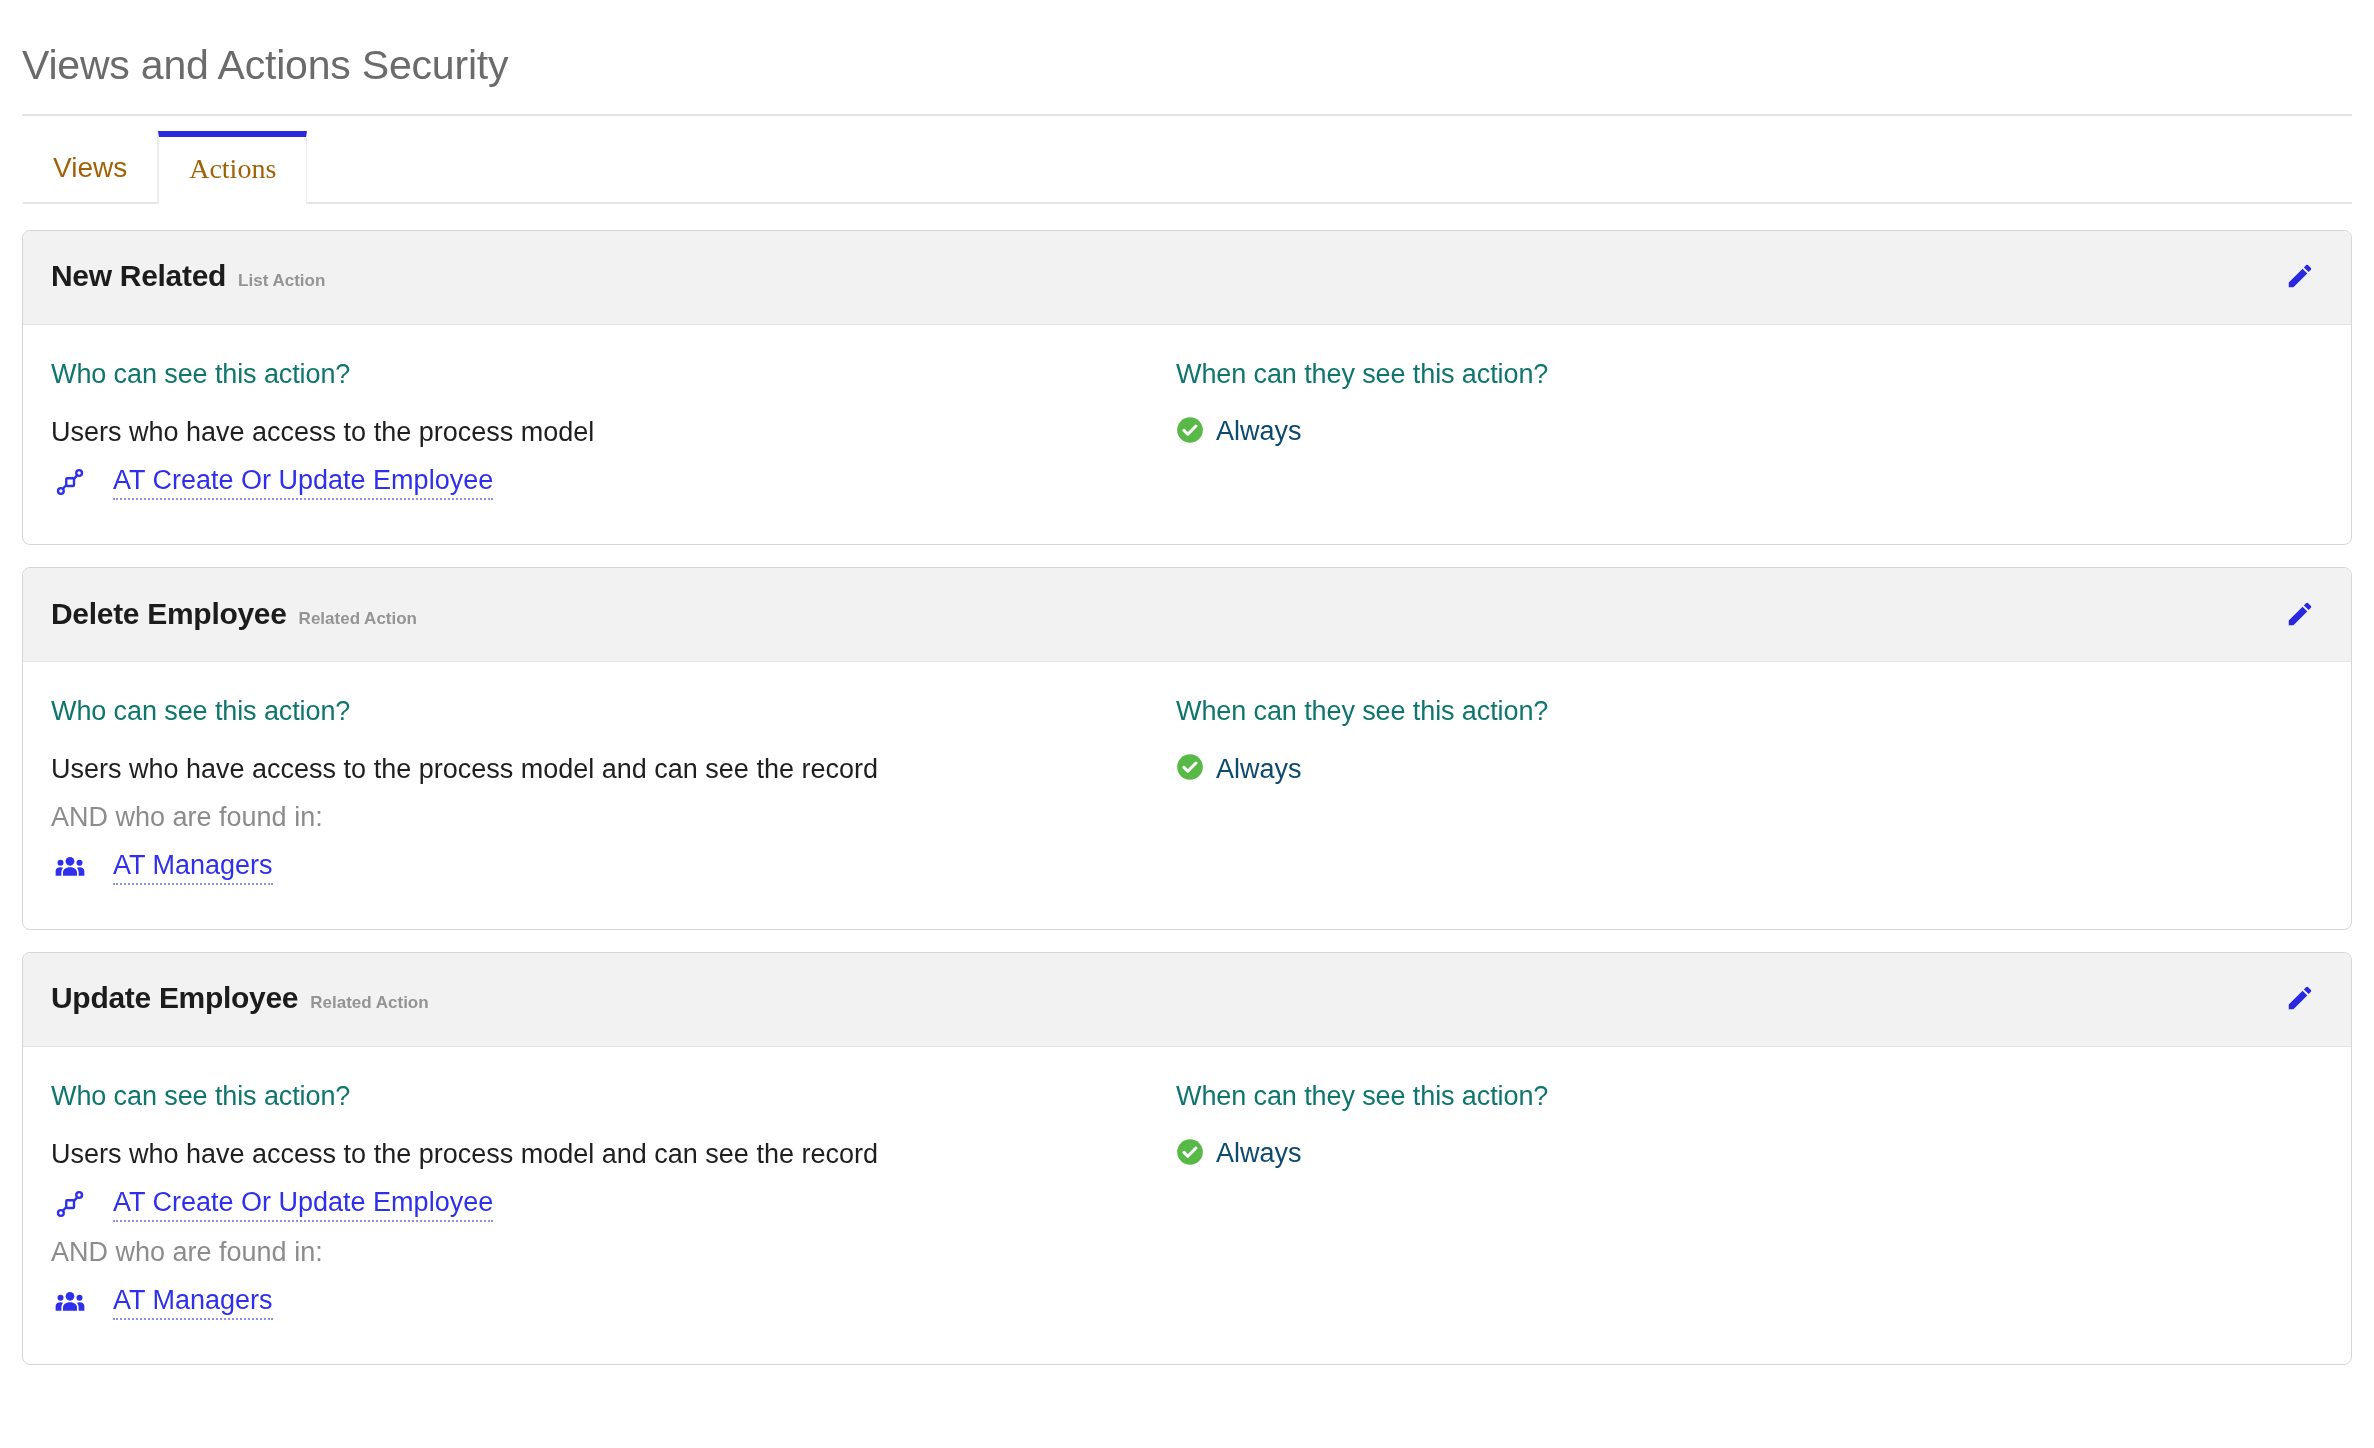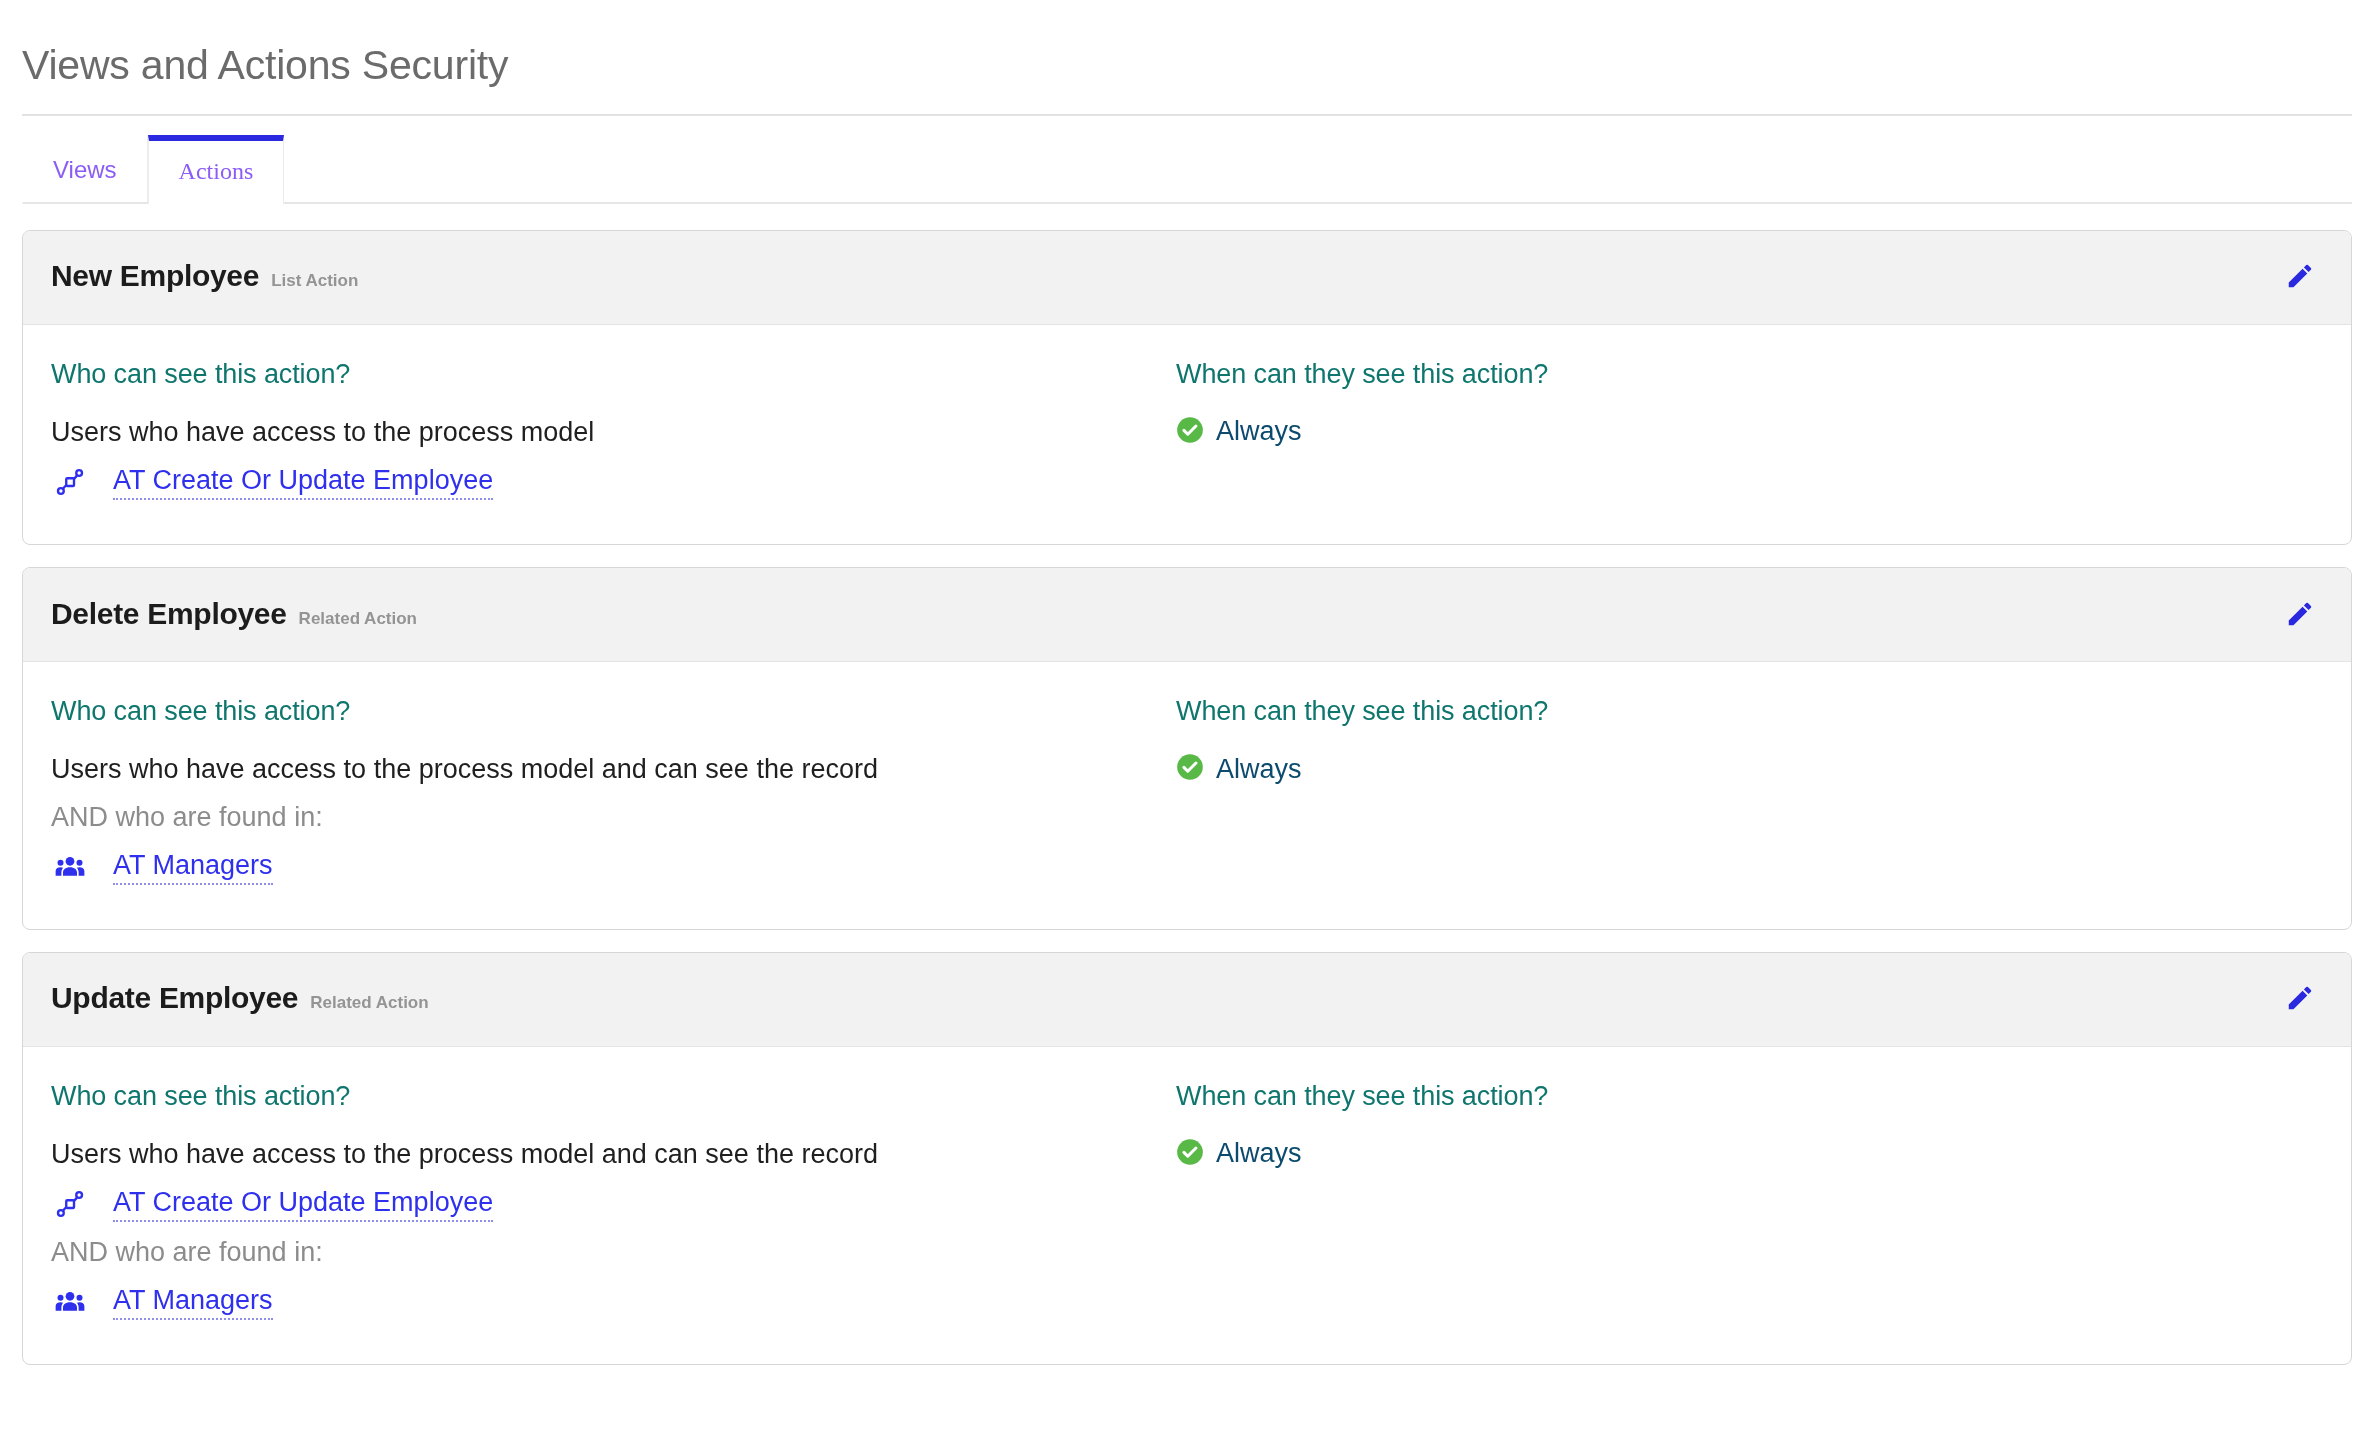--- a/index.html
+++ b/index.html
@@ -39,22 +39,22 @@
     height: 88px;
   }
   .tabs::after {
     content: "";
     position: absolute;
     left: 0; right: 0; bottom: 0;
     height: 0;
   }
   .tab {
     position: relative;
-    font-size: 24px;
-    color: #8b5cf6;
+    font-size: 28px;
+    color: #a16207;
     padding: 22px 30px 20px 30px;
     line-height: 1;
     cursor: pointer;
     background: #ffffff;
     border: 1px solid transparent;
     border-bottom: 2px solid #e6e6e6;
     white-space: nowrap;
   }
   .tab.inactive {
     border-left: 1px solid #ffffff;
@@ -204,21 +204,21 @@
     <div class="tab active">
       <span>Actions</span>
     </div>
     <div class="tab-filler"></div>
   </div>
 
   <div class="cards" id="cards-container">
   <div class="card">
     <div class="card-header">
       <div class="card-header-titles">
-        <span class="card-title">New Employee</span>
+        <span class="card-title">New Related</span>
         <span class="card-subtitle">List Action</span>
       </div>
       <button class="edit-btn">
         <span>
           <svg width="30" height="30" viewBox="0 0 24 24" fill="#2a29e0" aria-hidden="true">
             <path d="M3 17.25V21h3.75L17.81 9.94l-3.75-3.75L3 17.25zM20.71 7.04a1 1 0 0 0 0-1.41l-2.34-2.34a1 1 0 0 0-1.41 0l-1.83 1.83 3.75 3.75 1.83-1.83z"></path>
           </svg>
         </span>
       </button>
     </div>

